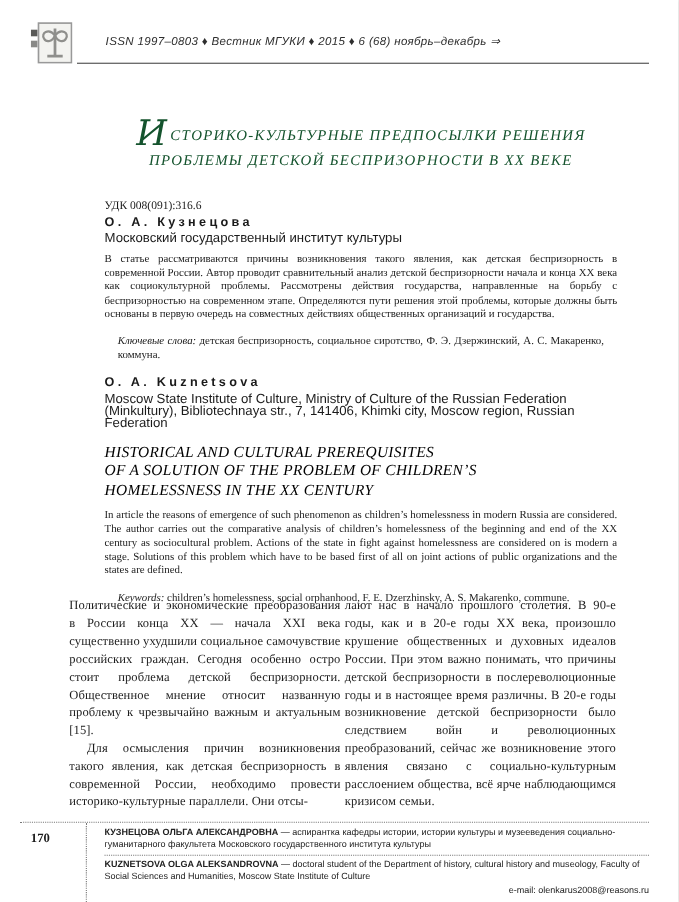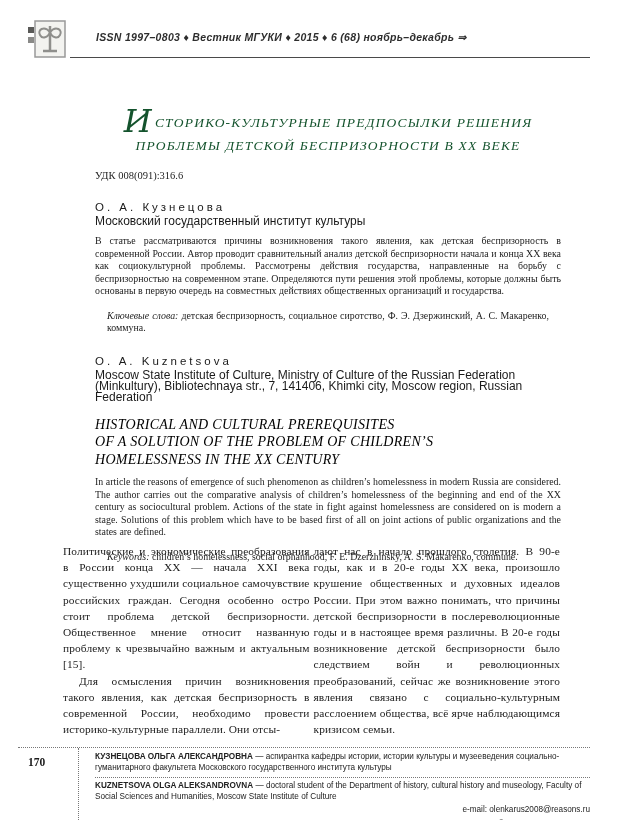--- a/index.html
+++ b/index.html
@@ -18,21 +18,21 @@
   
   .header {
     position: absolute;
     top: 20px; left: 28px; right: 27px;
     display: flex; align-items: center;
   }
   .logo { width: 38px; height: 38px; flex: 0 0 38px; }
   .issn-line {
     margin-left: 30px;
     font-family: "Liberation Sans", sans-serif;
-    font-weight: bold; font-style: italic;
+    font-weight: normal; font-style: italic;
     font-size: 10.5px; letter-spacing: 0.3px; color: #2e2e2e;
     padding-bottom: 4px;
   }
   .header-rule {
     position: absolute;
     top: 57px; left: 70px; right: 27px;
     border-top: 1.5px solid #4a4a4a;
   }
 
   
@@ -44,25 +44,25 @@
     text-align: center;
     font-style: italic;
     font-size: 13.5px; letter-spacing: 1.2px;
     line-height: 23px; color: #14532d;
   }
   .title-initial {
     font-size: 32px; line-height: 23px;
     vertical-align: -5px; margin-right: 2px;
     font-family: "DejaVu Serif", serif;
   }
-  .udk { margin-top: 13px; font-size: 10.5px; }
+  .udk { margin-top: 25px; font-size: 10.5px; }
   .author-name {
-    margin-top: 20px;
+    margin-top: 3px;
     font-family: "Liberation Sans", sans-serif;
-    font-weight: normal; font-size: 11.5px; letter-spacing: 3px;
+    font-weight: bold; font-size: 11.5px; letter-spacing: 3px;
     color: #1a1a1a;
   }
   .affiliation {
     margin-top: 3px;
     font-family: "Liberation Sans", sans-serif;
     font-size: 12px; line-height: 11px; color: #1a1a1a;
   }
   .abstract {
     margin: 8px 0 0 0;
     font-size: 9.9px; line-height: 12.5px;

